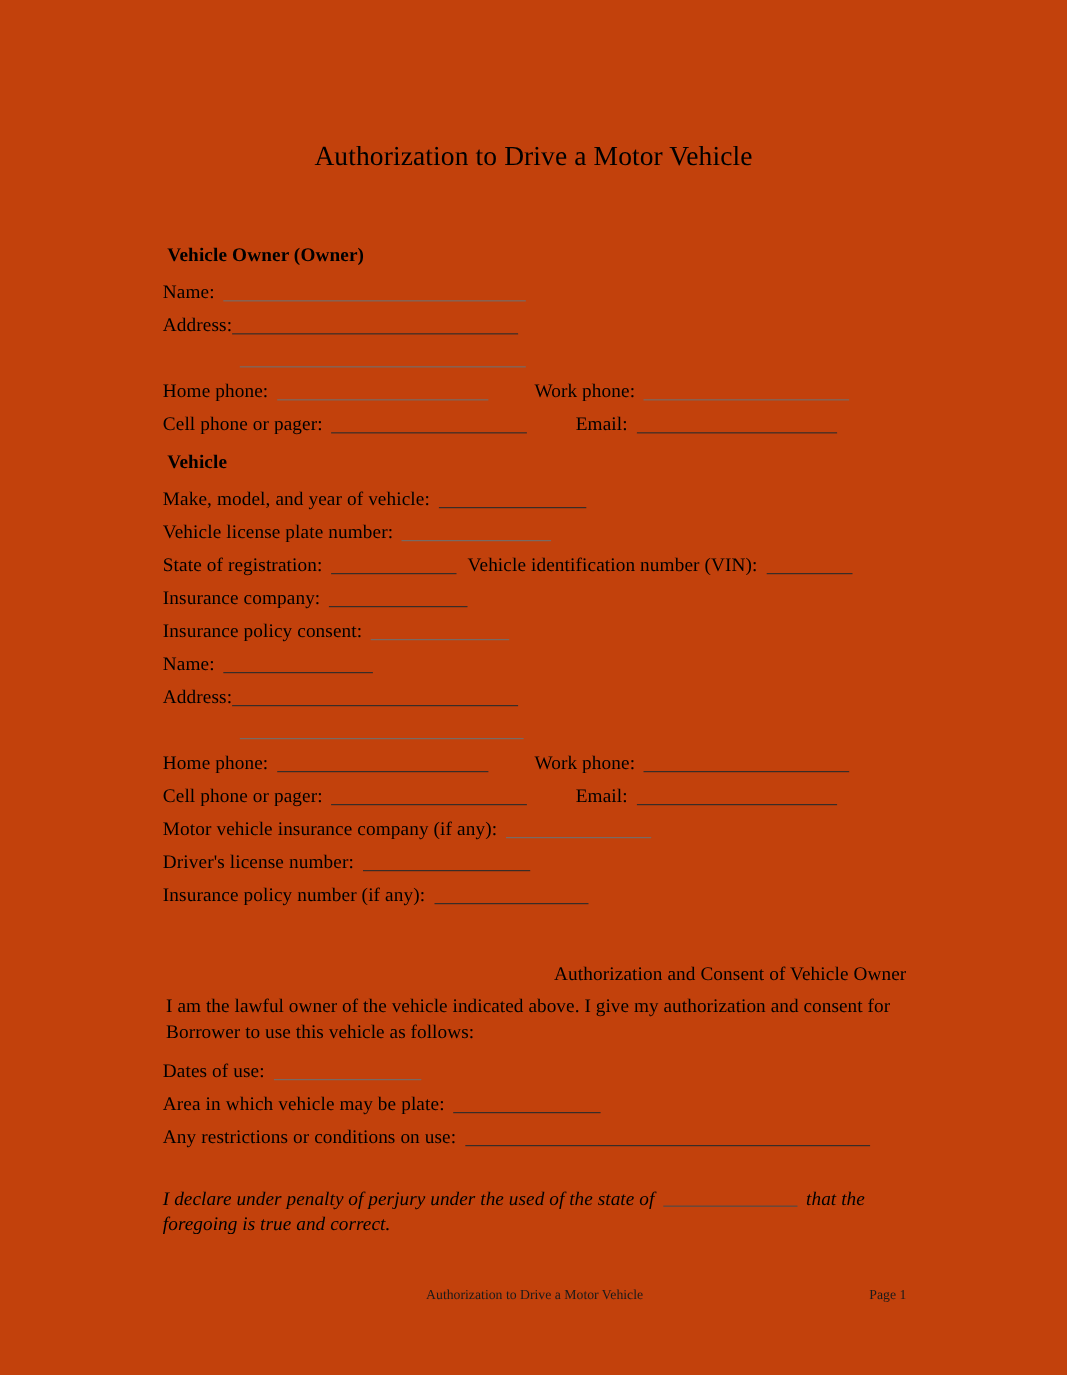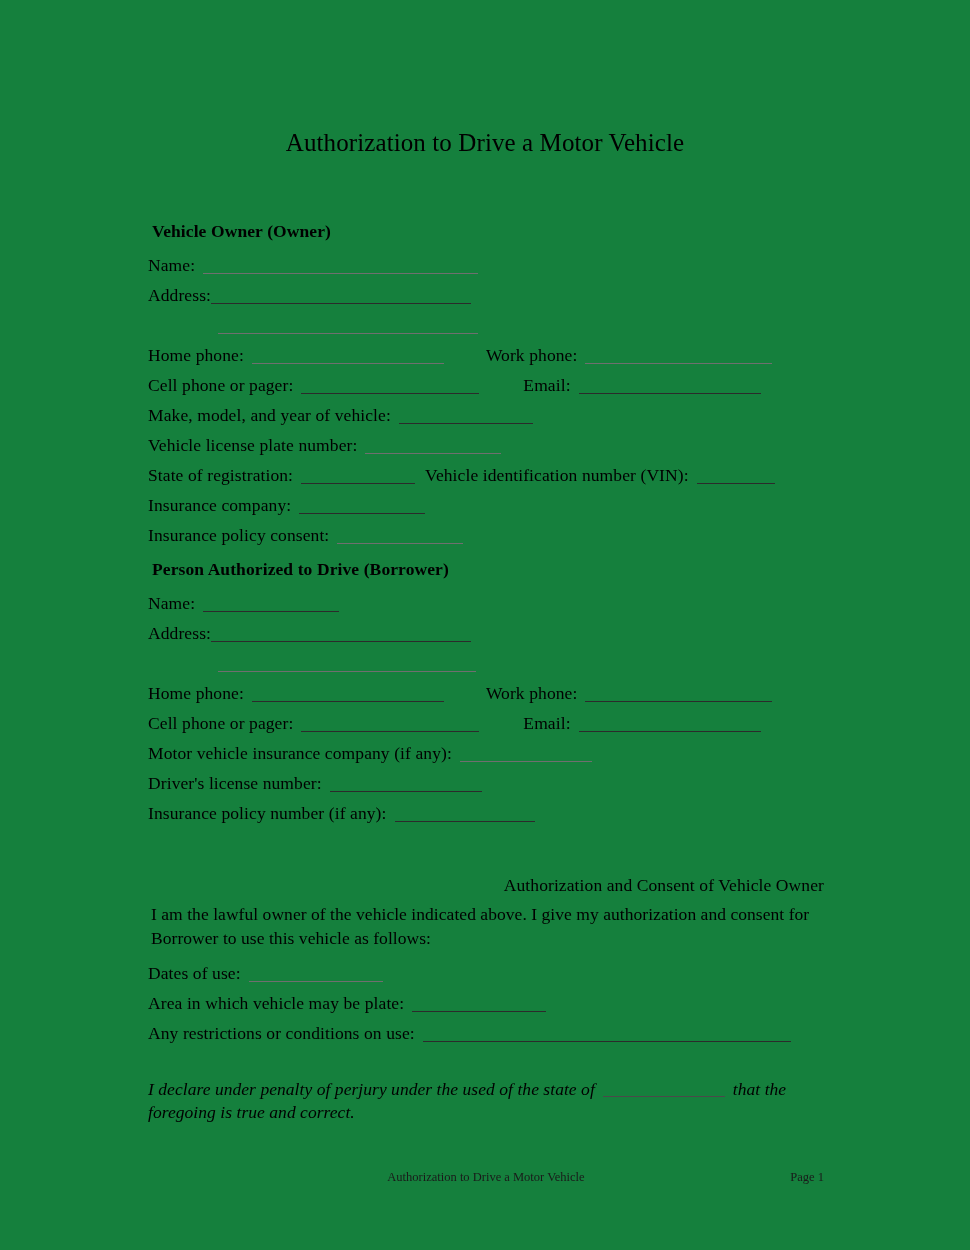--- a/index.html
+++ b/index.html
@@ -14,21 +14,21 @@
     font-family: "Liberation Serif", "DejaVu Serif", serif;
     color: #000000;
     overflow: hidden;
   }
 
   .page {
     position: absolute;
     left: 0; top: 0;
     width: 970px;
     height: 1250px;
-    background: #15803d;
+    background: #c2410c;
   }
 
   
   .doc-title {
     position: absolute;
     left: 0;
     top: 128px;
     width: 970px;
     text-align: center;
     font-size: 25px;
@@ -176,20 +176,21 @@
     </div>
 
     <div class="field-row">
       <span>Home phone:</span><span class="gap-sm"></span><span class="blank" style="width:192px"></span><span style="display:inline-block;width:42px"></span><span>Work phone:</span><span class="gap-sm"></span><span class="blank" style="width:187px"></span>
     </div>
 
     <div class="field-row">
       <span>Cell phone or pager:</span><span class="gap-sm"></span><span class="blank dark" style="width:178px"></span><span style="display:inline-block;width:44px"></span><span>Email:</span><span class="gap-sm"></span><span class="blank dark" style="width:182px"></span>
     </div>
 
+    <div class="sec-head">Vehicle</div>
 
     <div class="field-row">
       <span>Make, model, and year of vehicle:</span><span class="gap-sm"></span><span class="blank dark" style="width:134px"></span>
     </div>
 
     <div class="field-row">
       <span>Vehicle license plate number:</span><span class="gap-sm"></span><span class="blank" style="width:136px"></span>
     </div>
 
     <div class="field-row">
@@ -197,21 +198,20 @@
     </div>
 
     <div class="field-row">
       <span>Insurance company:</span><span class="gap-sm"></span><span class="blank dark" style="width:126px"></span>
     </div>
 
     <div class="field-row">
       <span>Insurance policy consent:</span><span class="gap-sm"></span><span class="blank" style="width:126px"></span>
     </div>
 
-    <div class="sec-head">Person Authorized to Drive (Borrower)</div>
 
     <div class="field-row">
       <span>Name:</span><span class="gap-sm"></span><span class="blank dark" style="width:136px"></span>
     </div>
 
     <div class="field-row">
       <span>Address:</span><span class="blank dark" style="width:260px"></span>
     </div>
     <div class="addr-cont">
       <span class="blank" style="width:258px"></span>

